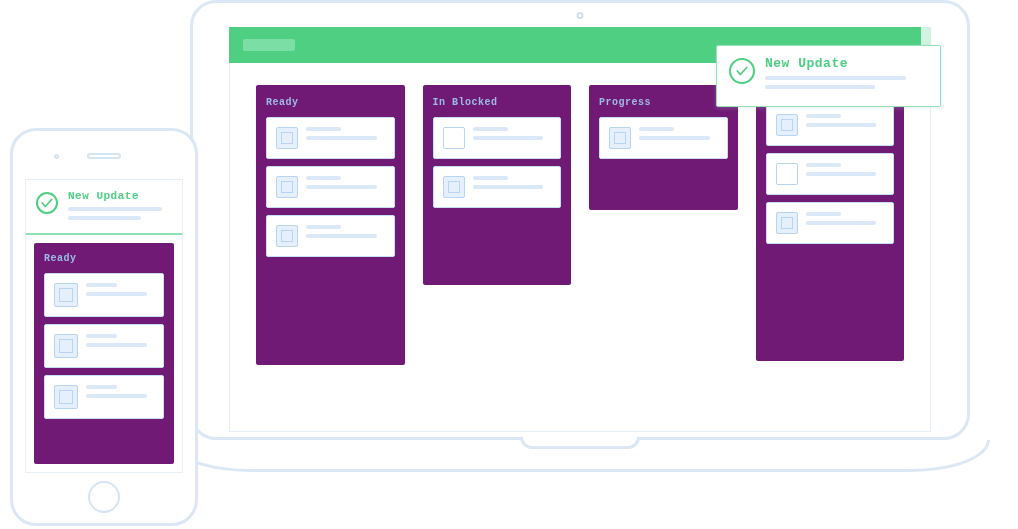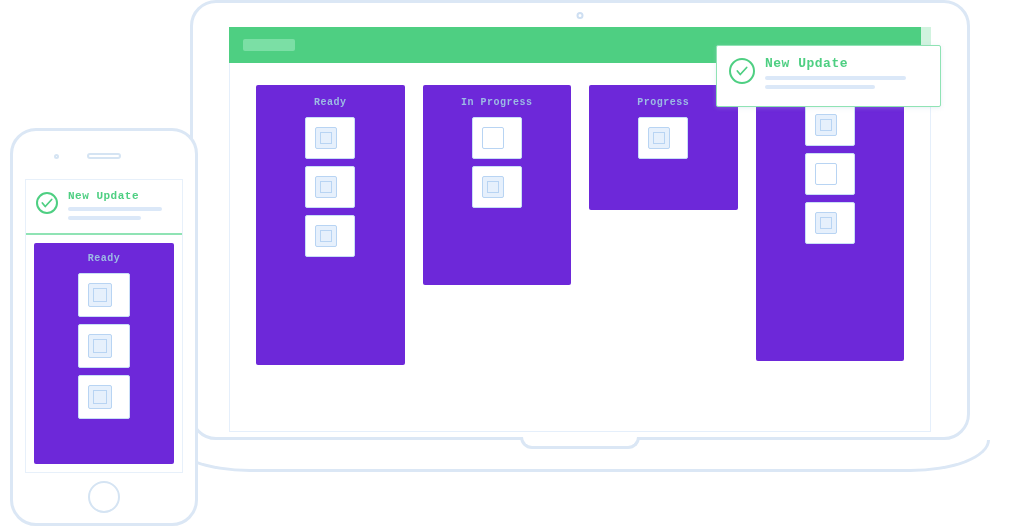--- a/index.html
+++ b/index.html
@@ -93,27 +93,26 @@
     padding: 22px 26px 0 26px;
     display: flex;
     gap: 18px;
     overflow: hidden;
     border-left: 1px solid #e5effb;
     border-right: 1px solid #e5effb;
     border-bottom: 1px solid #e5effb;
   }
   .column {
     width: 150px;
-    background: #6d28d9;
+    background: #701a75;
     padding: 12px 10px 10px 10px;
     display: flex;
     flex-direction: column;
     gap: 7px;
     border-radius: 2px;
-    align-items: center;
   }
   .col-title {
     font-size: 10px;
     color: #9cbbe4;
     font-weight: bold;
     letter-spacing: .5px;
     margin-bottom: 2px;
   }
   .card {
     background: #fff;
@@ -309,21 +308,21 @@
           <div class="card">
             <div class="card-icon"></div>
             <div class="card-body">
               <div class="placeholder-line short"></div>
               <div class="placeholder-line long"></div>
             </div>
           </div>
         </div>
 
         <div class="column" style="height:200px">
-          <div class="col-title">In Progress</div>
+          <div class="col-title">In Blocked</div>
           <div class="card">
             <div class="empty-card-icon"></div>
             <div class="card-body">
               <div class="placeholder-line short"></div>
               <div class="placeholder-line long"></div>
             </div>
           </div>
           <div class="card">
             <div class="card-icon"></div>
             <div class="card-body">

